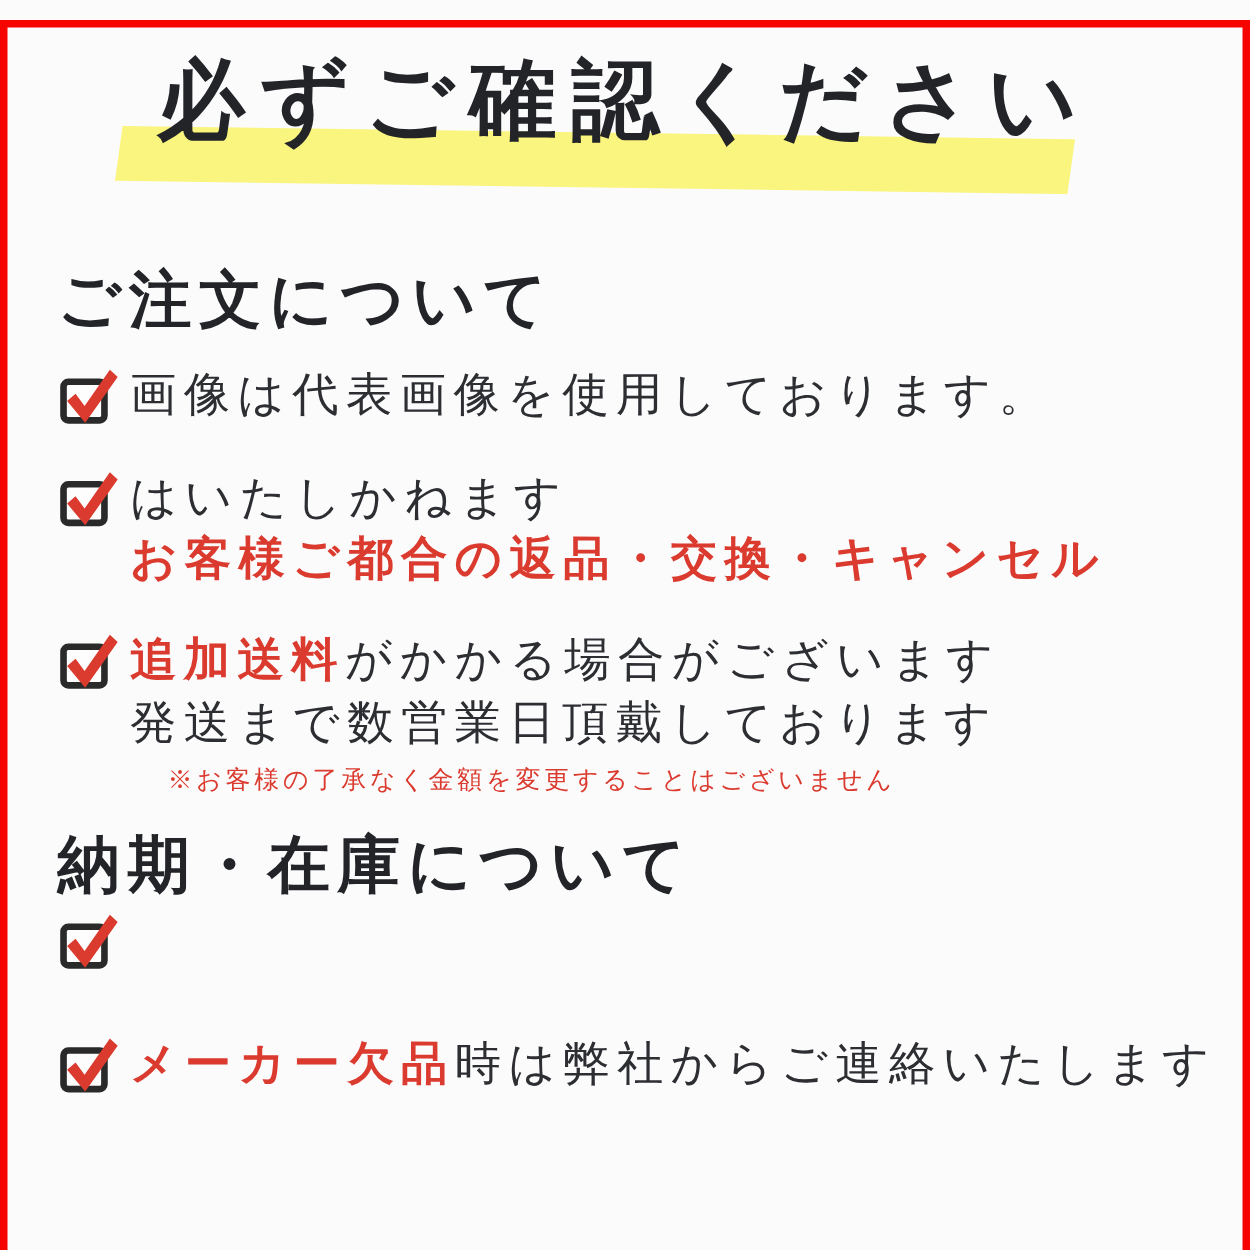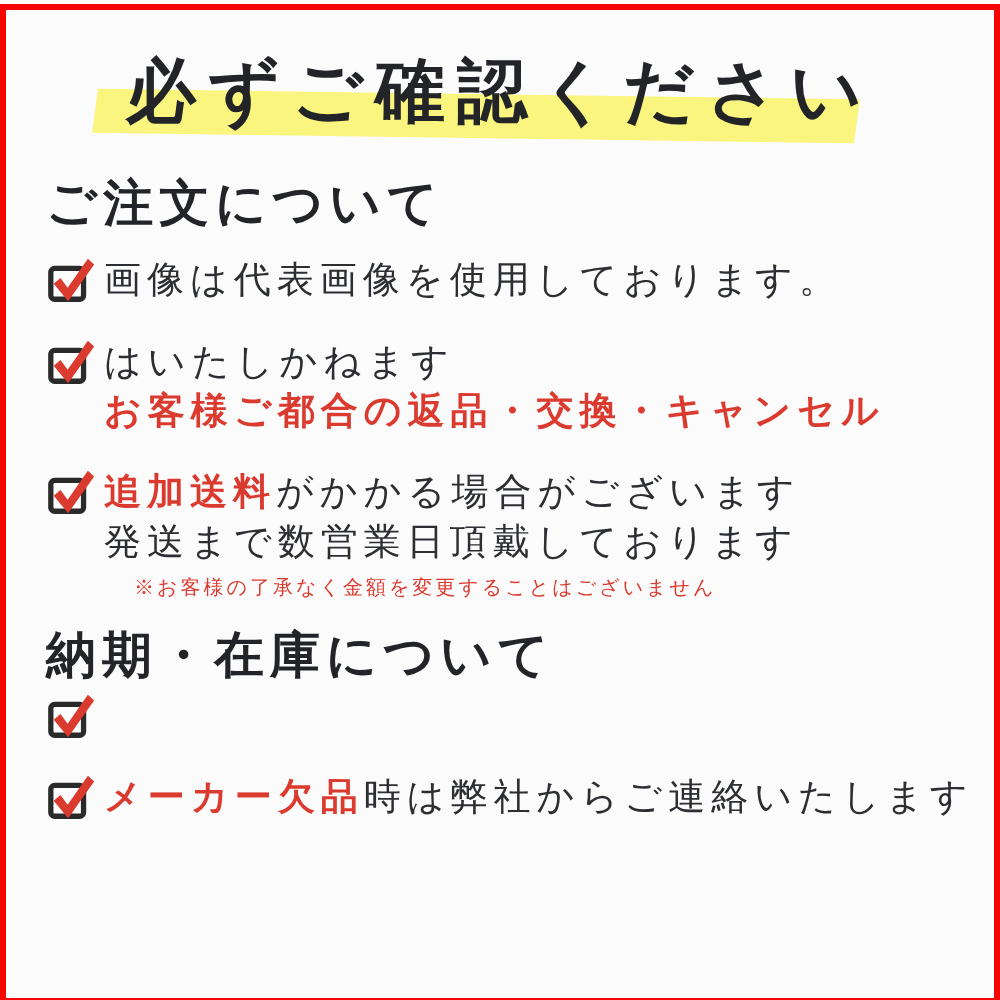--- a/index.html
+++ b/index.html
@@ -23,36 +23,36 @@
   .frame{position:absolute;inset:0;border:6px solid var(--frame-red);pointer-events:none;z-index:20;}
 
   
   .title-wrap{position:relative;height:158px;}
   .title-highlight{
     position:absolute;left:95px;top:90px;width:762px;height:44px;
     background:var(--highlight);
     transform:rotate(0.8deg) skewX(-7deg);
   }
   .title{
-    position:relative;margin:4px;padding-top:53px;
+    position:relative;margin:16px;padding-top:31px;
     text-align:center;font-size:70px;font-weight:700;line-height:1;
     letter-spacing:12px;color:var(--ink);white-space:nowrap;
   }
 
   
   .content{padding-left:46px;padding-right:20px;}
   .heading{
     margin:0;font-size:50px;font-weight:700;line-height:1.1;
     letter-spacing:6px;color:var(--ink);white-space:nowrap;
   }
-  .section:nth-child(1) .heading{margin-top:14px;margin-bottom:24px;}
+  .section:nth-child(1) .heading{margin-top:39px;margin-bottom:24px;}
   .section:nth-child(2) .heading{margin-top:28px;margin-bottom:8px;}
 
   .item{display:flex;align-items:flex-start;}
-  .item + .item{margin-top:31px;}
+  .item + .item{margin-top:49px;}
   .section:nth-child(1) .item + .item{margin-top:32px;}
   .cb{flex:0 0 auto;width:52px;height:50px;margin:0 6px 0 0;}
   .cb svg{display:block;width:52px;height:50px;}
   .item-text{font-size:37px;line-height:1.33;letter-spacing:6px;}
   .item-text p{margin:0;white-space:nowrap;}
   .red{color:var(--accent-red);font-weight:700;}
   .black{color:var(--body-ink);font-weight:500;}
   .note{
     font-size:20px;letter-spacing:3px;color:var(--accent-red);
     margin:8px 0 0 30px !important;font-weight:500;

